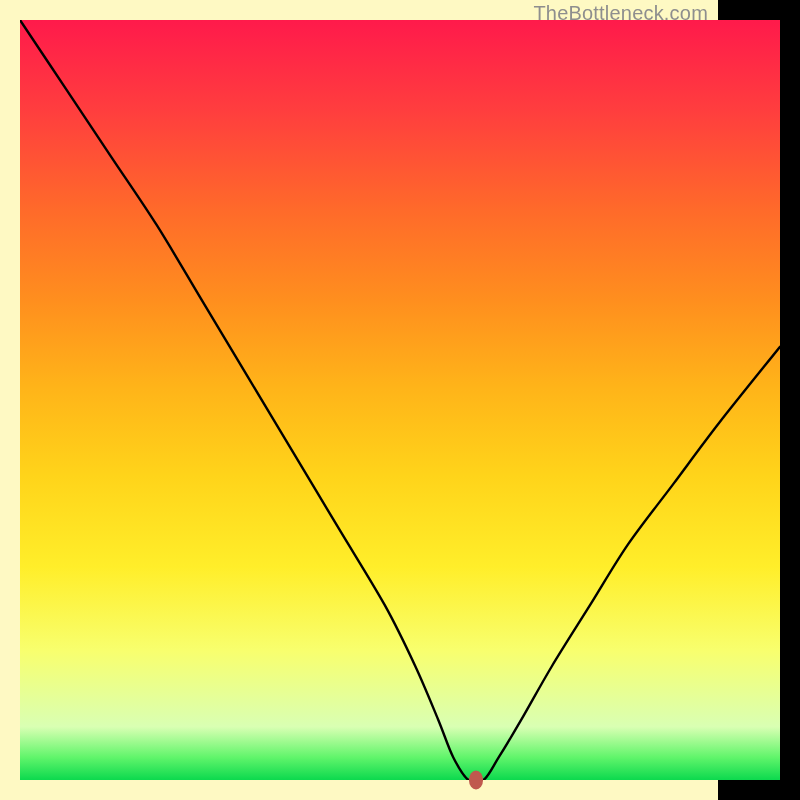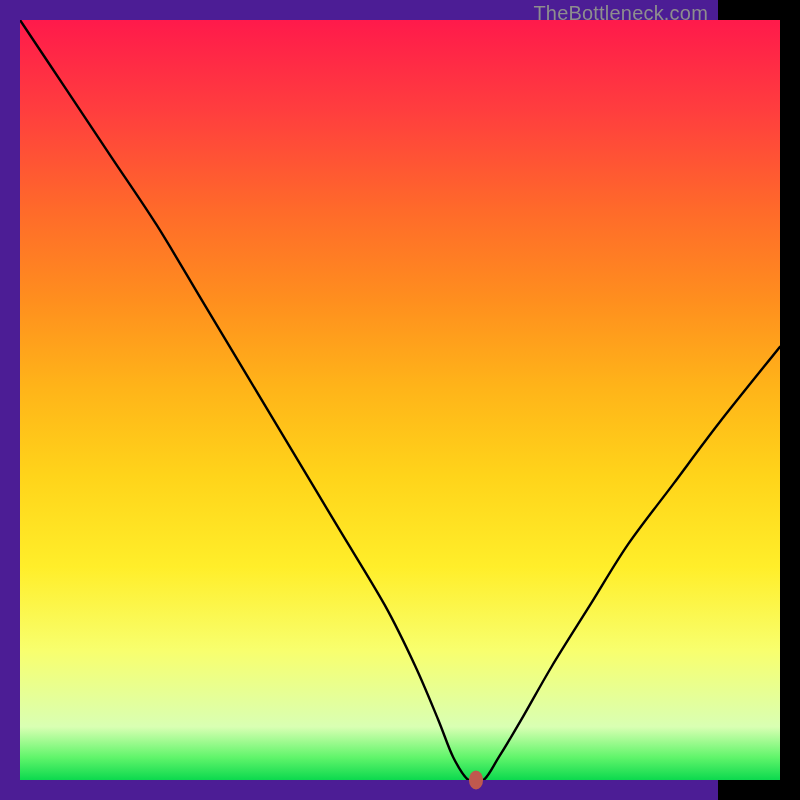--- a/index.html
+++ b/index.html
@@ -8,21 +8,21 @@
     width: 800px;
     height: 800px;
     background: #000;
     font-family: Arial, Helvetica, sans-serif;
     overflow: hidden;
   }
   .frame {
     position: relative;
     width: 718px;
     height: 800px;
-    background: #4c1d95;
+    background: #fef9c3;
   }
   .plot {
     position: absolute;
     left: 20px;
     top: 20px;
     width: 760px;
     height: 760px;
     background: linear-gradient(to bottom,
       #ff1a4b 0%,
       #ff3e3e 12%,

